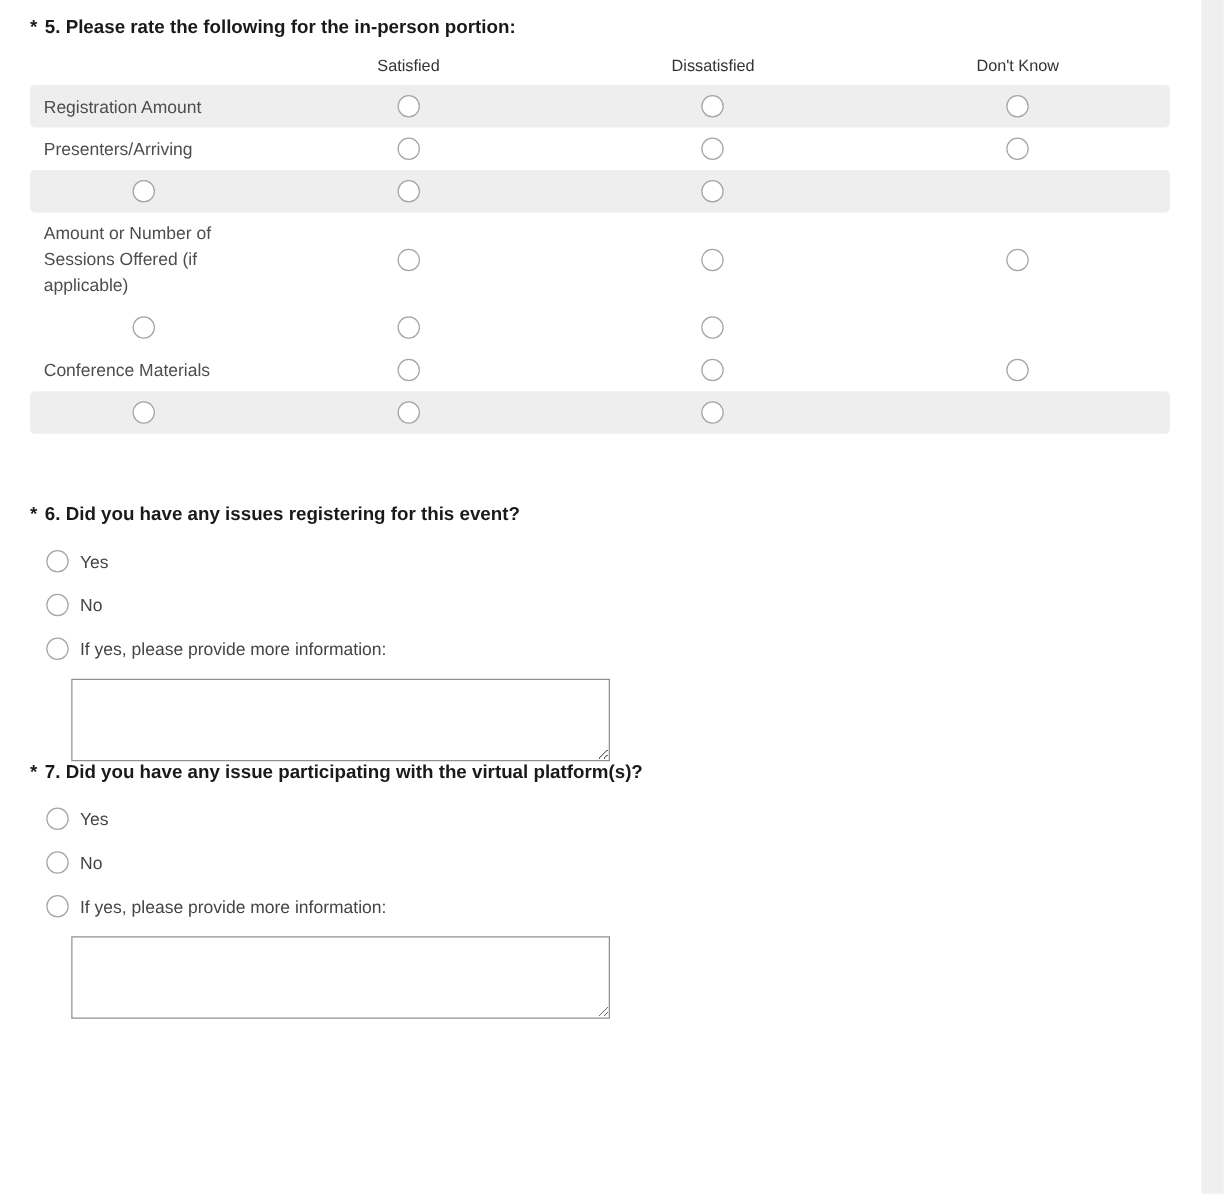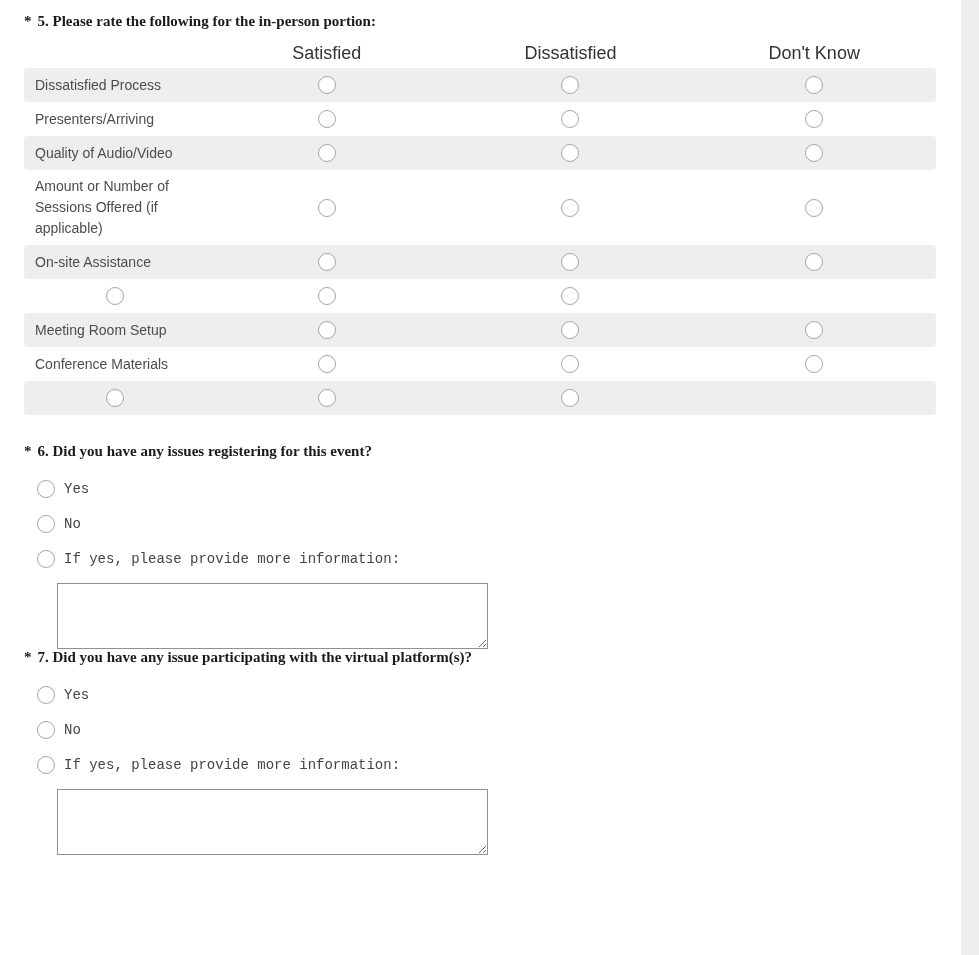--- a/index.html
+++ b/index.html
@@ -24,34 +24,33 @@
     left: 24px;
     top: 13px;
     width: 912px;
   }
   .q-title {
     margin: 0;
     font-size: 15px;
     font-weight: bold;
     color: var(--title-text, #1a1a1a);
     line-height: 17px;
-    font-family: Liberation Serif, serif;
   }
   .q-title .req { margin-right: 6px; }
 
   
   .matrix-header {
     display: grid;
     grid-template-columns: 181px 1fr 1fr 1fr;
     margin-top: 15px;
     margin-bottom: 7px;
   }
   .m-col-header {
     text-align: center;
-    font-size: 18px;
+    font-size: 13px;
     color: #333333;
     line-height: 16px;
   }
   .m-row {
     display: grid;
     grid-template-columns: 181px 1fr 1fr 1fr;
     align-items: center;
     min-height: 34px;
     border-radius: 4px;
   }
@@ -74,28 +73,27 @@
     box-sizing: border-box;
     border: 1px solid var(--radio-border, #a6a6a6);
     border-radius: 50%;
     background: #ffffff;
     cursor: pointer;
     flex: 0 0 auto;
   }
 
   
   .question-block { margin: 0; }
-  .q6-block { margin-top: 28px; }
+  .q6-block { margin-top: 56px; }
   .q7-block { }
   .option-row {
     display: flex;
     align-items: center;
     margin-left: 13px;
     margin-top: 17px;
-    font-family: Liberation Mono, monospace;
   }
   .option-row:first-of-type { margin-top: 20px; }
   .option-label {
     margin-left: 9px;
     font-size: 14px;
     color: #444444;
     line-height: 18px;
   }
   .comment-box {
     display: block;
@@ -128,21 +126,21 @@
     <div class="matrix-header">
       <div class="m-label-col"></div>
 
     <div class="m-col-header">Satisfied</div>
         <div class="m-col-header">Dissatisfied</div>
         <div class="m-col-header">Don't Know</div>
       </div>
     <div>
 
     <div class="m-row alt">
-          <div class="m-row-label">Dissatisfied Process</div>
+          <div class="m-row-label">Registration Amount</div>
           <div class="m-cell">
             <span class="radio" role="radio"></span>
           </div>
           <div class="m-cell">
             <span class="radio" role="radio"></span>
           </div>
           <div class="m-cell">
             <span class="radio" role="radio"></span>
           </div>
         </div>
@@ -152,21 +150,20 @@
             <span class="radio" role="radio"></span>
           </div>
           <div class="m-cell">
             <span class="radio" role="radio"></span>
           </div>
           <div class="m-cell">
             <span class="radio" role="radio"></span>
           </div>
         </div>
         <div class="m-row alt">
-          <div class="m-row-label">Quality of Audio/Video</div>
           <div class="m-cell">
             <span class="radio" role="radio"></span>
           </div>
           <div class="m-cell">
             <span class="radio" role="radio"></span>
           </div>
           <div class="m-cell">
             <span class="radio" role="radio"></span>
           </div>
         </div>
@@ -175,45 +172,21 @@
           <div class="m-cell">
             <span class="radio" role="radio"></span>
           </div>
           <div class="m-cell">
             <span class="radio" role="radio"></span>
           </div>
           <div class="m-cell">
             <span class="radio" role="radio"></span>
           </div>
         </div>
-        <div class="m-row alt">
-          <div class="m-row-label">On-site Assistance</div>
-          <div class="m-cell">
-            <span class="radio" role="radio"></span>
-          </div>
-          <div class="m-cell">
-            <span class="radio" role="radio"></span>
-          </div>
-          <div class="m-cell">
-            <span class="radio" role="radio"></span>
-          </div>
-        </div>
-        <div class="m-row">
-          <div class="m-cell">
-            <span class="radio" role="radio"></span>
-          </div>
-          <div class="m-cell">
-            <span class="radio" role="radio"></span>
-          </div>
-          <div class="m-cell">
-            <span class="radio" role="radio"></span>
-          </div>
-        </div>
-        <div class="m-row alt">
-          <div class="m-row-label">Meeting Room Setup</div>
+        <div class="m-row">
           <div class="m-cell">
             <span class="radio" role="radio"></span>
           </div>
           <div class="m-cell">
             <span class="radio" role="radio"></span>
           </div>
           <div class="m-cell">
             <span class="radio" role="radio"></span>
           </div>
         </div>

